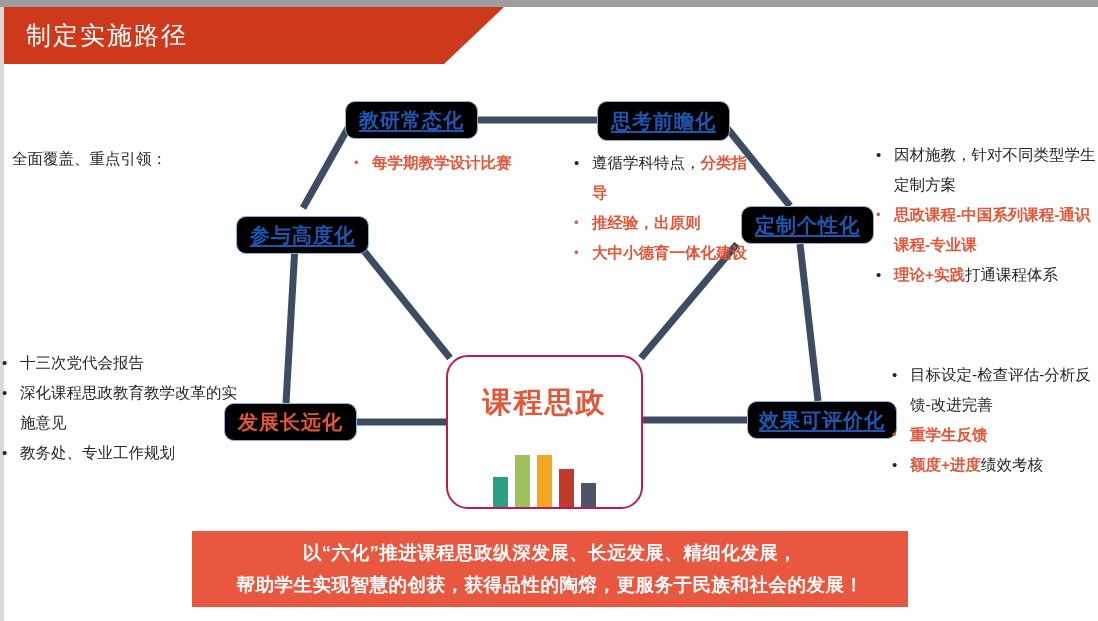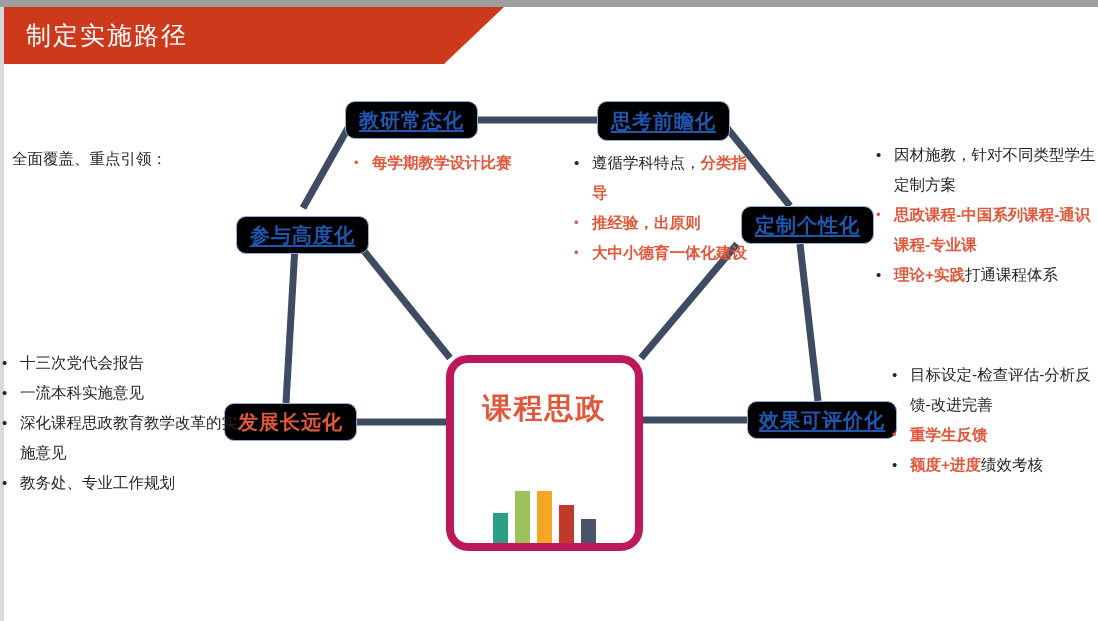--- a/index.html
+++ b/index.html
@@ -68,23 +68,23 @@
   #node-jiaoyan   { left: 345px; top: 101px; width: 133px; height: 38px; }
   #node-sikao     { left: 597px; top: 101px; width: 133px; height: 40px; }
   #node-canyu     { left: 236px; top: 208px; width: 133px; height: 38px; margin-top: 8px; }
   #node-dingzhi   { left: 741px; top: 206px; width: 133px; height: 38px; }
   #node-fazhan    { left: 224px; top: 403px; width: 133px; height: 38px; }
   #node-xiaoguo   { left: 747px; top: 401px; width: 150px; height: 38px; }
 
   
   #center-node {
     position: absolute; left: 446px; top: 355px;
-    width: 197px; height: 196px;
+    width: 197px; height: 154px;
     background: #ffffff;
-    border: 8px solid #be185d;
+    border: 2px solid #be185d;
     border-radius: 22px;
     display: flex; flex-direction: column; align-items: center;
   }
   #center-title {
     margin-top: 26px;
     font-size: 29px; font-weight: bold; color: #e2563a; letter-spacing: 2px;
   }
   #center-bars {
     position: absolute; left: 0; bottom: 0; width: 100%;
     height: 62px;
@@ -201,21 +201,20 @@
 
   <div class="txtblock" id="left-top">
     <div class="lead">全面覆盖、重点引领：</div>
     <ul class="blist">
       </ul>
   </div>
 
   <div class="txtblock" id="left-bottom">
     <ul class="blist">
         <li class="bullet"><span>十三次党代会报告</span></li>
-        <li class="bullet"><span>一流本科实施意见</span></li>
         <li class="bullet"><span>深化课程思政教育教学改革的实施意见</span></li>
         <li class="bullet"><span>教务处、专业工作规划</span></li>
       </ul>
   </div>
 
   <div class="txtblock" id="mid-left">
     <ul class="blist">
         <li class="bullet rd"><span class="em">每学期教学设计比赛</span></li>
       </ul>
   </div>
@@ -237,14 +236,18 @@
   </div>
 
   <div class="txtblock" id="right-bottom">
     <ul class="blist">
         <li class="bullet"><span>目标设定-检查评估-分析反馈-改进完善</span></li>
         <li class="bullet rd"><span class="em">重学生反馈</span></li>
         <li class="bullet"><span class="em">额度+进度</span><span>绩效考核</span></li>
       </ul>
   </div>
 
+  <div id="bottom-banner">
+    <div>以“六化”推进课程思政纵深发展、长远发展、精细化发展，</div>
+    <div>帮助学生实现智慧的创获，获得品性的陶熔，更服务于民族和社会的发展！</div>
+  </div>
 
 </div>
 
 </body></html>

